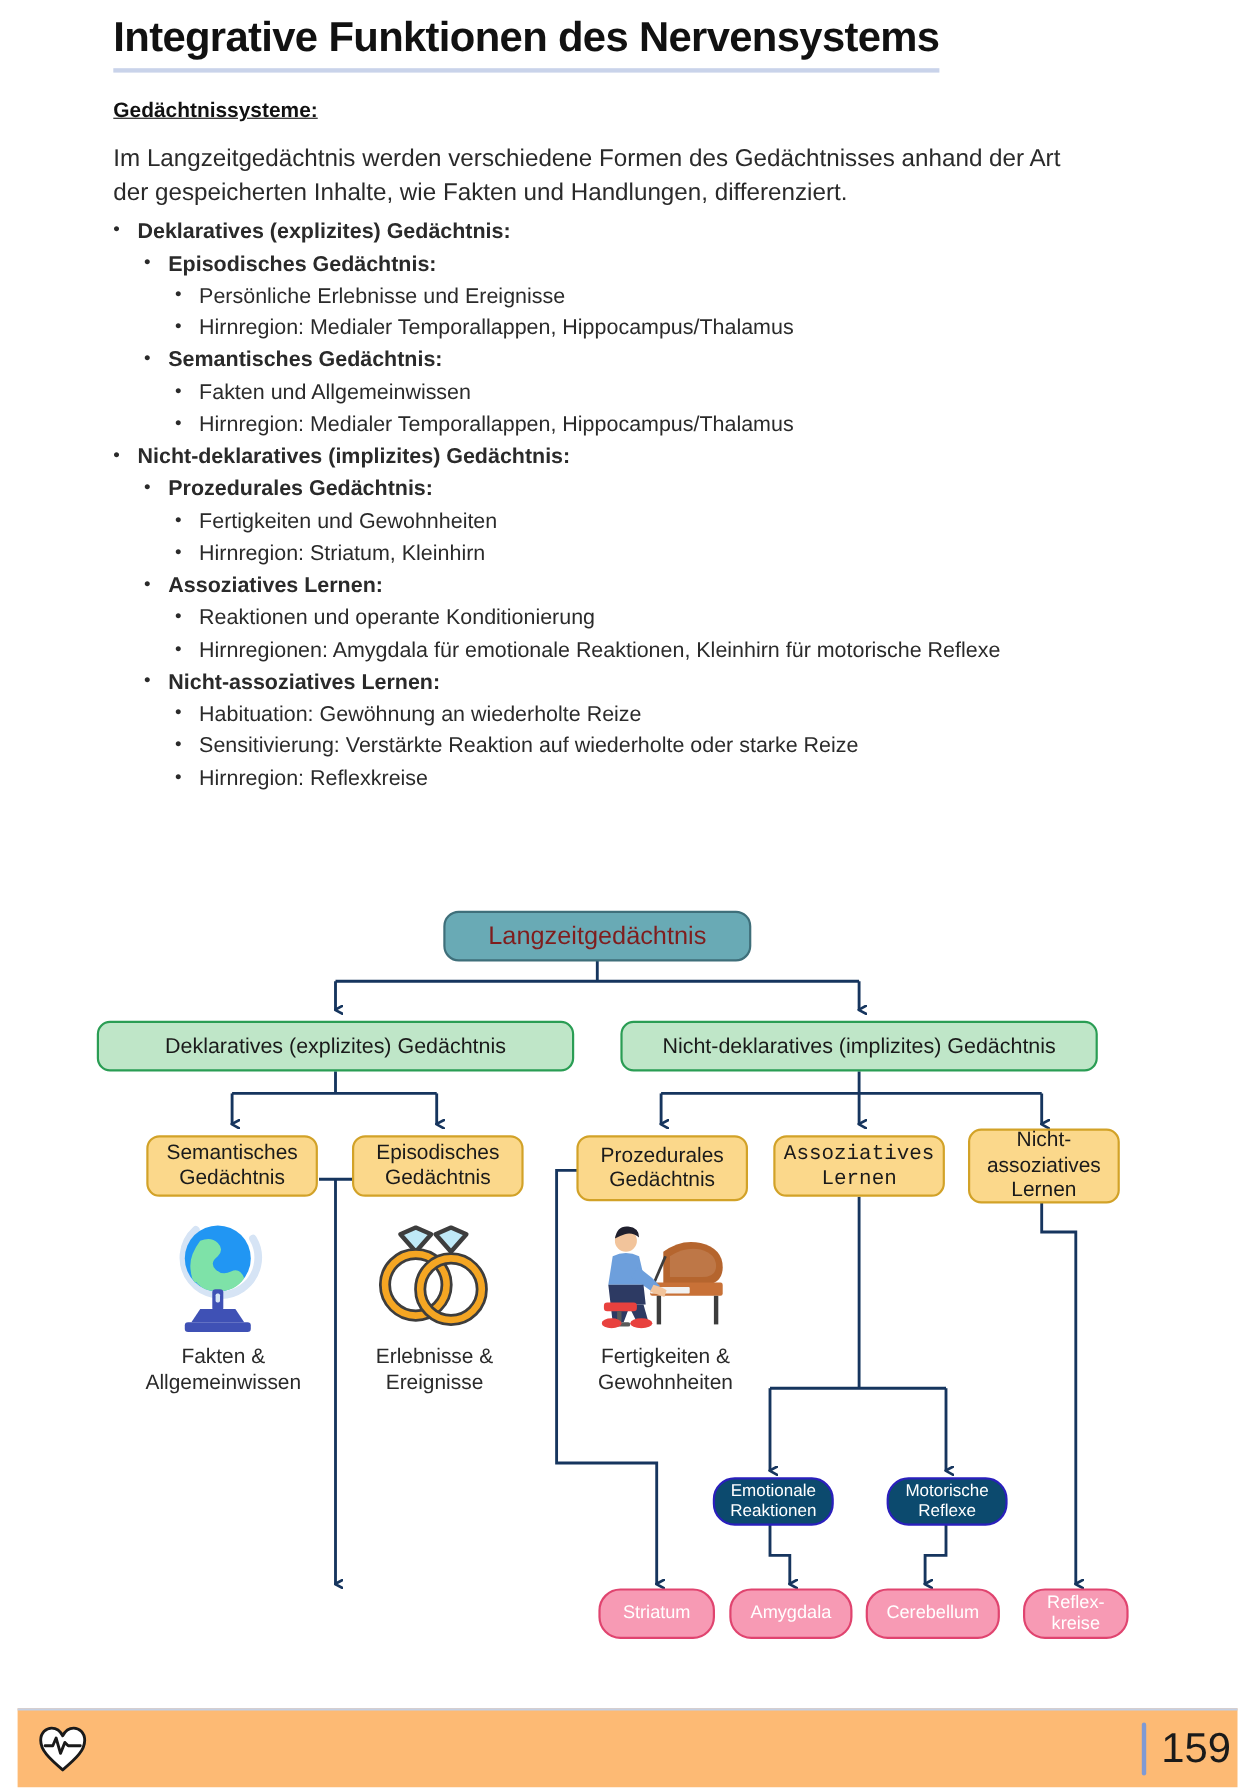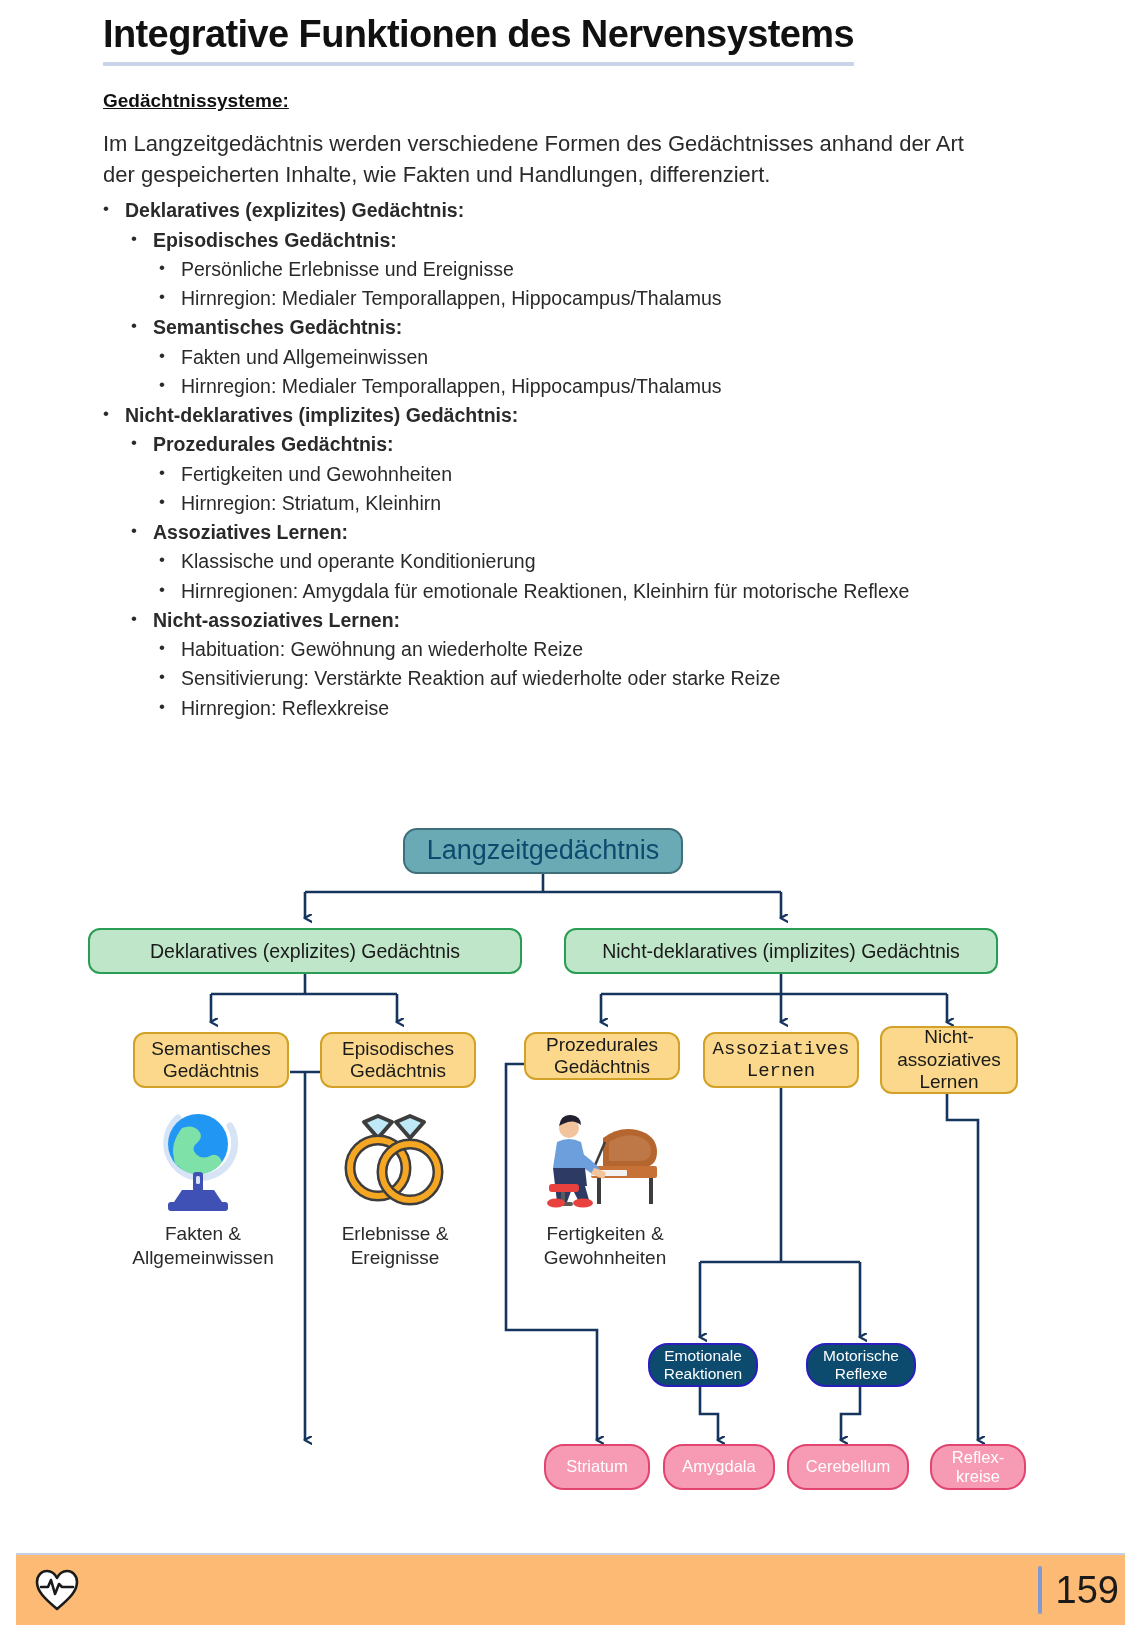--- a/index.html
+++ b/index.html
@@ -44,22 +44,22 @@
 
   
   #diagram { position: absolute; left: 0; top: 810px; width: 1125px; height: 700px; }
   #diagram svg.wires { position: absolute; left: 0; top: 0; width: 1125px; height: 700px; }
 
   .node {
     position: absolute; display: flex; align-items: center; justify-content: center;
     text-align: center; border-radius: 12px; line-height: 1.18;
   }
   .n-root {
-    background: #69aab5; border: 2px solid #3f6f7a; color: #0c4a6e;
-    font-size: 27px; border-radius: 14px;
+    background: #69aab5; border: 2px solid #3f6f7a; color: #7f1d1d;
+    font-size: 23px; border-radius: 14px;
   }
   .n-green { background: #bfe6c8; border: 2px solid #2a9d54; color: #1a1a1a; font-size: 19.5px; }
   .n-yellow { background: #fbd88b; border: 2px solid #d2a228; color: #1a1a1a; font-size: 19px; }
   .n-purple { background: #0c4a6e; border: 2px solid #2a1fbd; color: #ffffff; font-size: 15.5px; border-radius: 20px; }
   .n-pink { background: #f79ab4; border: 2px solid #e0446f; color: #ffffff; font-size: 16.5px; border-radius: 20px; }
 
   .caption {
     position: absolute; text-align: center; font-size: 19px;
     line-height: 1.28; color: #2a2a2a;
   }
@@ -130,21 +130,21 @@
       <li class="row b3">
         <span class="bul">•</span>
         <span class="txt">Hirnregion: Striatum, Kleinhirn</span>
       </li>
       <li class="row b2">
         <span class="bul">•</span>
         <span class="txt bold">Assoziatives Lernen:</span>
       </li>
       <li class="row b3">
         <span class="bul">•</span>
-        <span class="txt">Klassische und operante Konditionierung</span>
+        <span class="txt">Reaktionen und operante Konditionierung</span>
       </li>
       <li class="row b3">
         <span class="bul">•</span>
         <span class="txt">Hirnregionen: Amygdala für emotionale Reaktionen, Kleinhirn für motorische Reflexe</span>
       </li>
       <li class="row b2">
         <span class="bul">•</span>
         <span class="txt bold">Nicht-assoziatives Lernen:</span>
       </li>
       <li class="row b3">
@@ -216,21 +216,21 @@
   <div class="node n-green" style="left:564px; top:118px; width:434px; height:46px;">
     <span>Nicht-deklaratives (implizites) Gedächtnis</span>
   </div>
 
   <div class="node n-yellow" style="left:133px; top:222px; width:156px; height:56px;">
     <span>Semantisches Gedächtnis</span>
   </div>
   <div class="node n-yellow" style="left:320px; top:222px; width:156px; height:56px;">
     <span>Episodisches Gedächtnis</span>
   </div>
-  <div class="node n-yellow" style="left:524px; top:222px; width:156px; height:48px;">
+  <div class="node n-yellow" style="left:524px; top:222px; width:156px; height:60px;">
     <span>Prozedurales Gedächtnis</span>
   </div>
   <div class="node n-yellow" style="left:703px; top:222px; width:156px; height:56px;font-family:Liberation Mono, monospace;">
     <span>Assoziatives Lernen</span>
   </div>
   <div class="node n-yellow" style="left:880px; top:216px; width:138px; height:68px;">
     <span>Nicht-assoziatives Lernen</span>
   </div>
 
   <div class="pic" style="left:152px; top:296px;">

